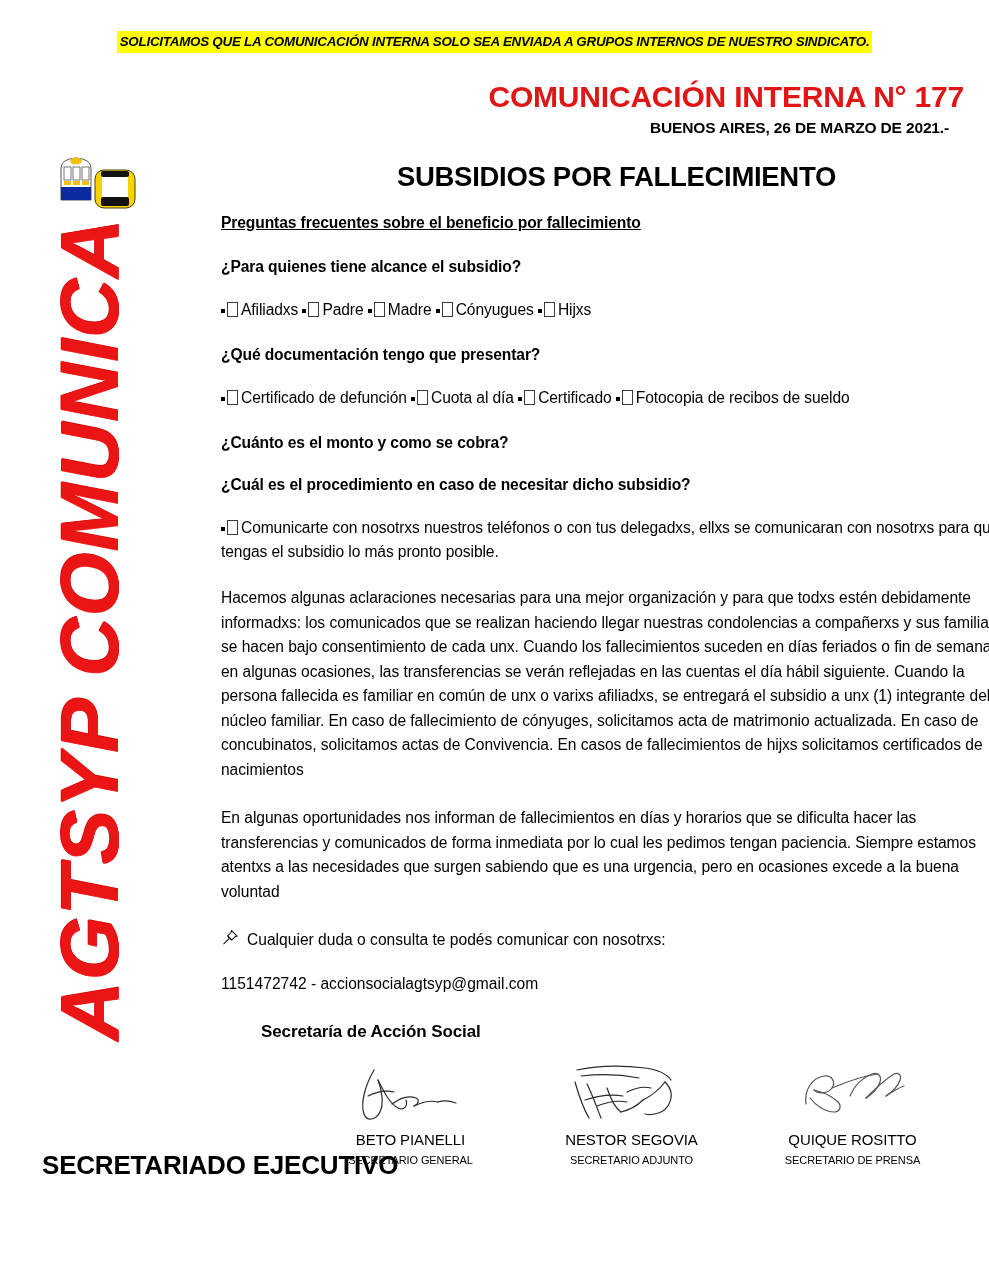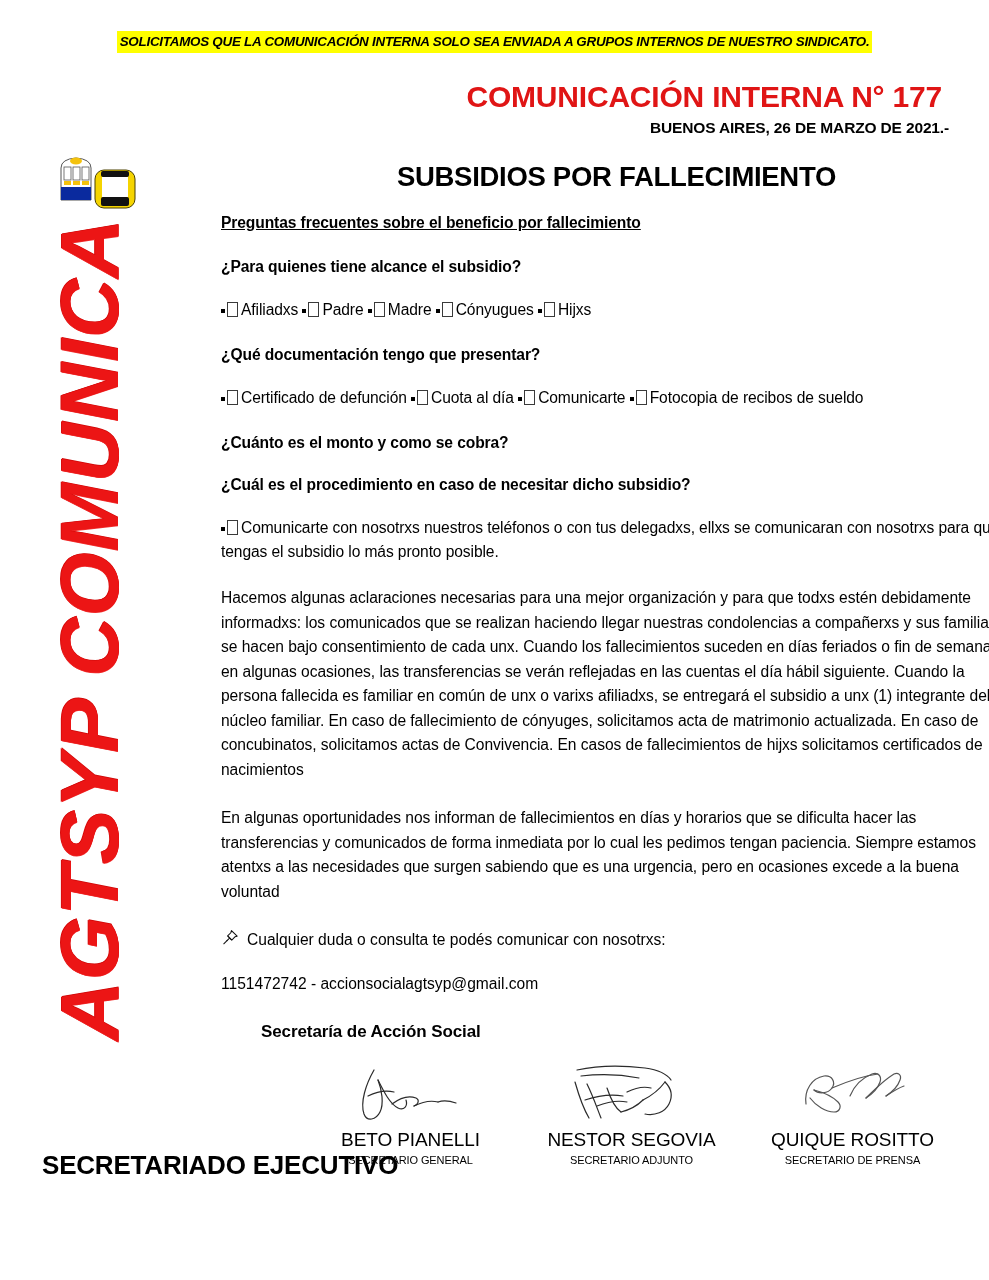--- a/index.html
+++ b/index.html
@@ -37,21 +37,21 @@
     font-size: 13.4px;
     letter-spacing: -0.25px;
     line-height: 19px;
     padding: 1px 3px 2px 3px;
     white-space: nowrap;
   }
 
   
   .ci-title {
     position: absolute;
-    right: 64px;
+    right: 42px;
     top: 80px;
     color: #e01515;
     font-size: 30px;
     font-weight: bold;
     letter-spacing: -0.2px;
     line-height: 34px;
     white-space: nowrap;
   }
   .ci-date {
     position: absolute;
@@ -207,21 +207,21 @@
     width: 185px;
     text-align: center;
   }
   .sig-img {
     height: 72px;
     display: flex;
     align-items: flex-end;
     justify-content: center;
   }
   .sig-name {
-    font-size: 19px;
+    font-size: 15px;
     letter-spacing: -0.1px;
     line-height: 20px;
     white-space: nowrap;
   }
   .sig-role {
     font-size: 11px;
     letter-spacing: -0.1px;
     line-height: 20px;
     white-space: nowrap;
   }
@@ -290,21 +290,21 @@
       <span class="bul"><span class="sq"></span><span class="tofu"></span></span><span>Padre</span>
       <span class="bul"><span class="sq"></span><span class="tofu"></span></span><span>Madre</span>
       <span class="bul"><span class="sq"></span><span class="tofu"></span></span><span>Cónyugues</span>
       <span class="bul"><span class="sq"></span><span class="tofu"></span></span><span>Hijxs</span>
     </div>
 
     <div class="q">¿Qué documentación tengo que presentar?</div>
     <div class="a">
       <span class="bul"><span class="sq"></span><span class="tofu"></span></span><span>Certificado de defunción</span>
       <span class="bul"><span class="sq"></span><span class="tofu"></span></span><span>Cuota al día</span>
-      <span class="bul"><span class="sq"></span><span class="tofu"></span></span><span>Comunicarte</span>
+      <span class="bul"><span class="sq"></span><span class="tofu"></span></span><span>Certificado</span>
       <span class="bul"><span class="sq"></span><span class="tofu"></span></span><span>Fotocopia de recibos de sueldo</span>
     </div>
 
     <div class="q">¿Cuánto es el monto y como se cobra?</div>
 
     <div class="q">¿Cuál es el procedimiento en caso de necesitar dicho subsidio?</div>
     <div class="a">
       <span class="bul"><span class="sq"></span><span class="tofu"></span></span><span>Comunicarte con nosotrxs nuestros teléfonos o con tus delegadxs, ellxs se comunicaran con nosotrxs para que tengas el subsidio lo más pronto posible.</span>
     </div>
 

